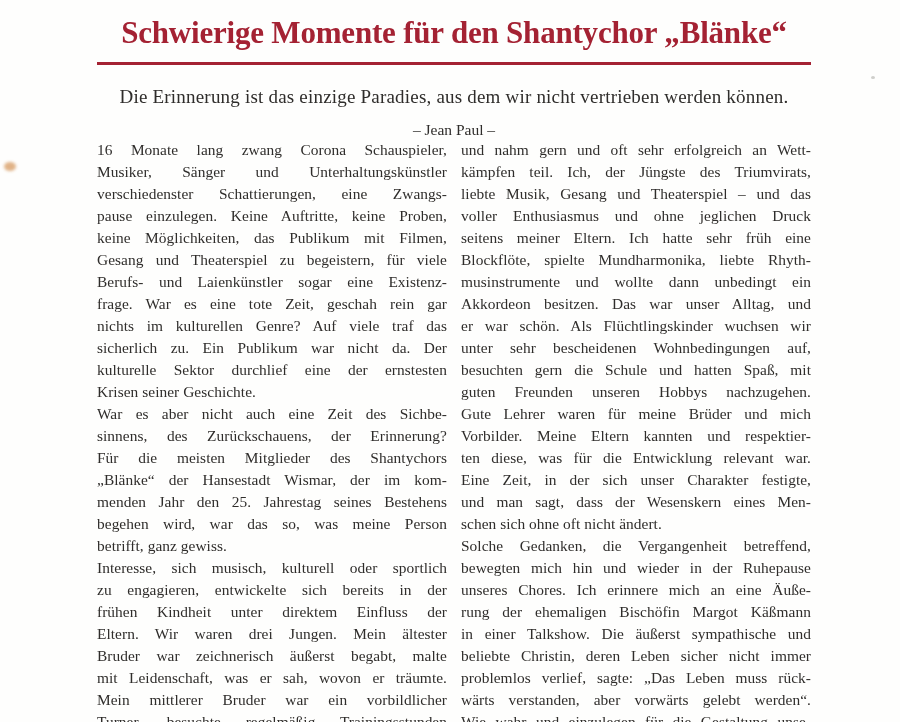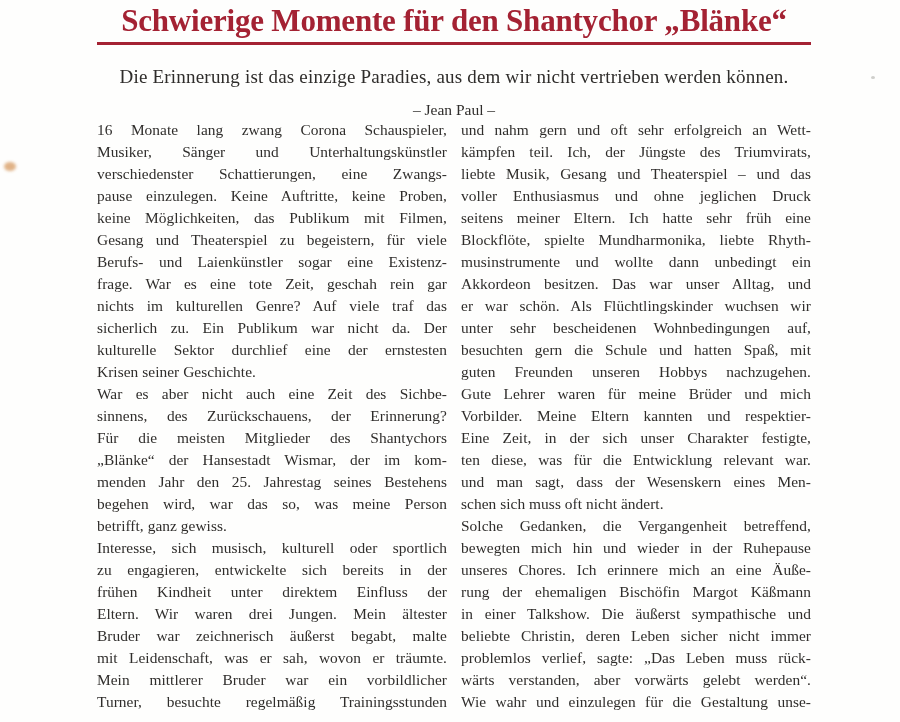--- a/index.html
+++ b/index.html
@@ -29,21 +29,21 @@
     width: 4px; height: 3px;
     border-radius: 50%;
     background: #cfcfcb;
   }
   .content {
     position: absolute;
     left: 97px; top: 0;
     width: 714px;
   }
   .title {
-    margin: 0;
+    margin: 12px;
     padding-top: 4px;
     line-height: 34px;
     text-align: center;
     font-size: 31px;
     font-weight: bold;
     letter-spacing: -0.2px;
     color: var(--accent, #a42233);
   }
   .rule {
     height: 2.5px;
@@ -130,24 +130,24 @@
           <div class="line">seitens meiner Eltern. Ich hatte sehr früh eine</div>
           <div class="line">Blockflöte, spielte Mundharmonika, liebte Rhyth-</div>
           <div class="line">musinstrumente und wollte dann unbedingt ein</div>
           <div class="line">Akkordeon besitzen. Das war unser Alltag, und</div>
           <div class="line">er war schön. Als Flüchtlingskinder wuchsen wir</div>
           <div class="line">unter sehr bescheidenen Wohnbedingungen auf,</div>
           <div class="line">besuchten gern die Schule und hatten Spaß, mit</div>
           <div class="line">guten Freunden unseren Hobbys nachzugehen.</div>
           <div class="line">Gute Lehrer waren für meine Brüder und mich</div>
           <div class="line">Vorbilder. Meine Eltern kannten und respektier-</div>
+          <div class="line">ten diese, was für die Entwicklung relevant war.</div>
           <div class="line">Eine Zeit, in der sich unser Charakter festigte,</div>
-          <div class="line">ten diese, was für die Entwicklung relevant war.</div>
           <div class="line">und man sagt, dass der Wesenskern eines Men-</div>
-          <div class="line para-end">schen sich muss oft nicht ändert.</div>
+          <div class="line para-end">schen sich ohne oft nicht ändert.</div>
           <div class="line">Solche Gedanken, die Vergangenheit betreffend,</div>
           <div class="line">bewegten mich hin und wieder in der Ruhepause</div>
           <div class="line">unseres Chores. Ich erinnere mich an eine Äuße-</div>
           <div class="line">rung der ehemaligen Bischöfin Margot Käßmann</div>
           <div class="line">in einer Talkshow. Die äußerst sympathische und</div>
           <div class="line">beliebte Christin, deren Leben sicher nicht immer</div>
           <div class="line">problemlos verlief, sagte: „Das Leben muss rück-</div>
           <div class="line">wärts verstanden, aber vorwärts gelebt werden“.</div>
           <div class="line">Wie wahr und einzulegen für die Gestaltung unse-</div>
         </div>

